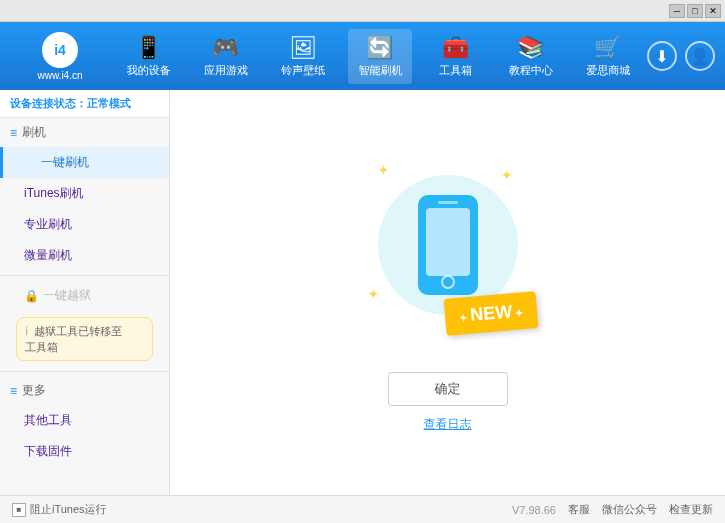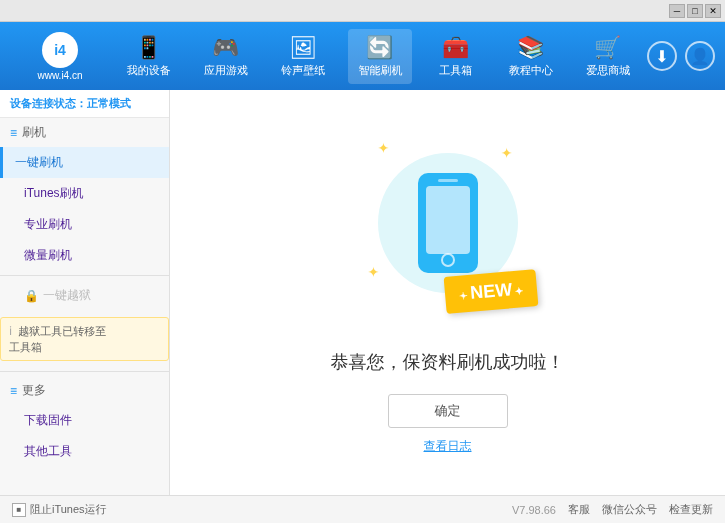--- a/index.html
+++ b/index.html
@@ -152,32 +152,32 @@
     .sidebar-item {
       padding: 7px 10px 7px 24px;
       color: #4c1d95;
       cursor: pointer;
       font-size: 12px;
     }
     .sidebar-item.active {
       background: #e3f2fd;
       color: #1976d2;
       border-left: 3px solid #2196f3;
-      padding-left: 12px;
+      padding-left: 38px;
     }
     .sidebar-section-divider {
       height: 1px;
       background: #e0e0e0;
       margin: 4px 0;
     }
     .sidebar-notice {
-      margin: 6px 0;
+      margin: 6px 16px;
       background: #fff8e1;
       border: 1px solid #ffe082;
-      border-radius: 3px;
+      border-radius: 8px;
       padding: 5px 8px;
       font-size: 11px;
       color: #666;
       line-height: 1.4;
     }
     .sidebar-notice-icon {
       color: #aaa;
       font-size: 12px;
       margin-right: 3px;
     }
@@ -456,24 +456,24 @@
     </div>
 
     <div class="sidebar-section-divider"></div>
 
     <div class="sidebar-section">
       <div class="sidebar-group-header">
         <span class="icon">≡</span>
         <span>更多</span>
       </div>
       <div class="sidebar-item">
+        <span>其他工具</span>
+      </div>
+      <div class="sidebar-item">
         <span>下载固件</span>
-      </div>
-      <div class="sidebar-item">
-        <span>其他工具</span>
       </div>
     </div>
 
   </div>
 
   <div class="content-area">
 
     <div class="success-illustration">
       <div class="phone-circle">
         <div class="phone-body">
@@ -483,21 +483,20 @@
         </div>
       </div>
 
       <span class="sparkle" style="top:10px;left:30px;">✦</span>
       <span class="sparkle" style="top:15px;right:35px;">✦</span>
       <span class="sparkle" style="bottom:50px;left:20px;">✦</span>
 
       <div class="new-badge">NEW</div>
     </div>
 
-    <div class="success-text">恭喜您，保资料刷机成功啦！</div>
 
     <button class="confirm-btn">
       <span>确定</span>
     </button>
 
     <span class="skip-link">查看日志</span>
   </div>
 </div>
 
 <div class="bottom-bar">

